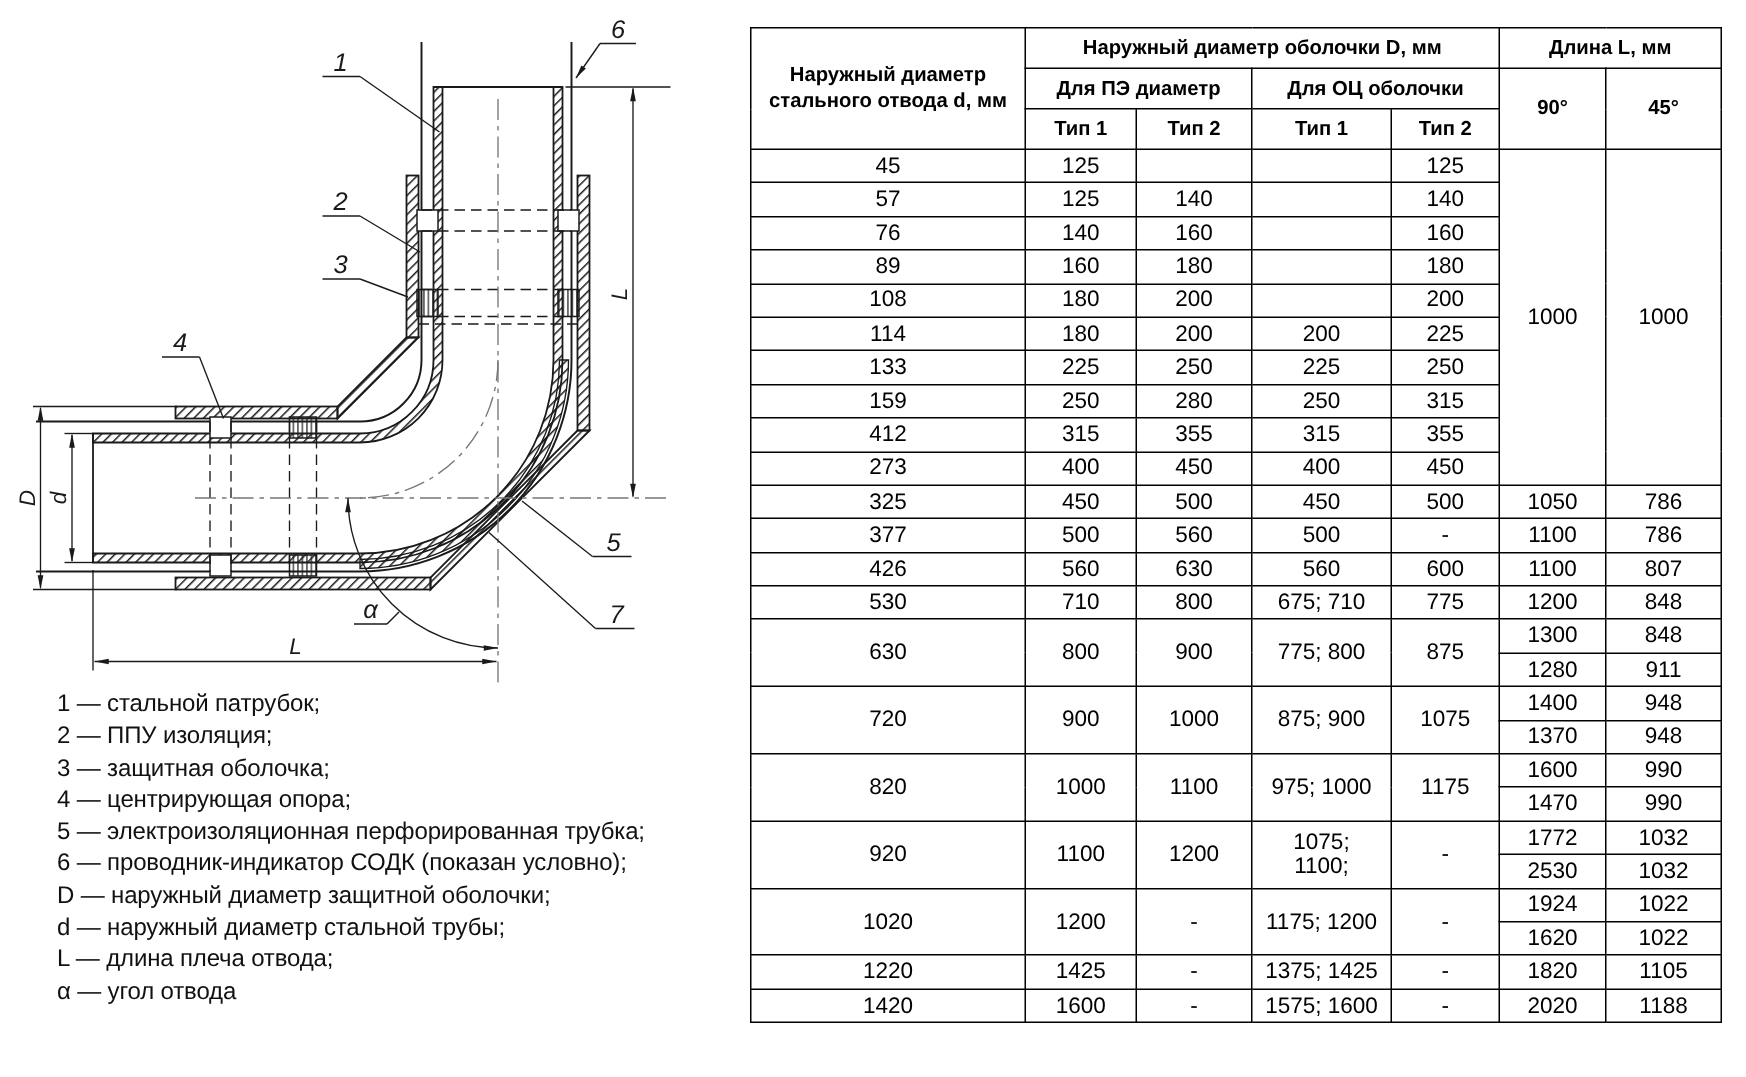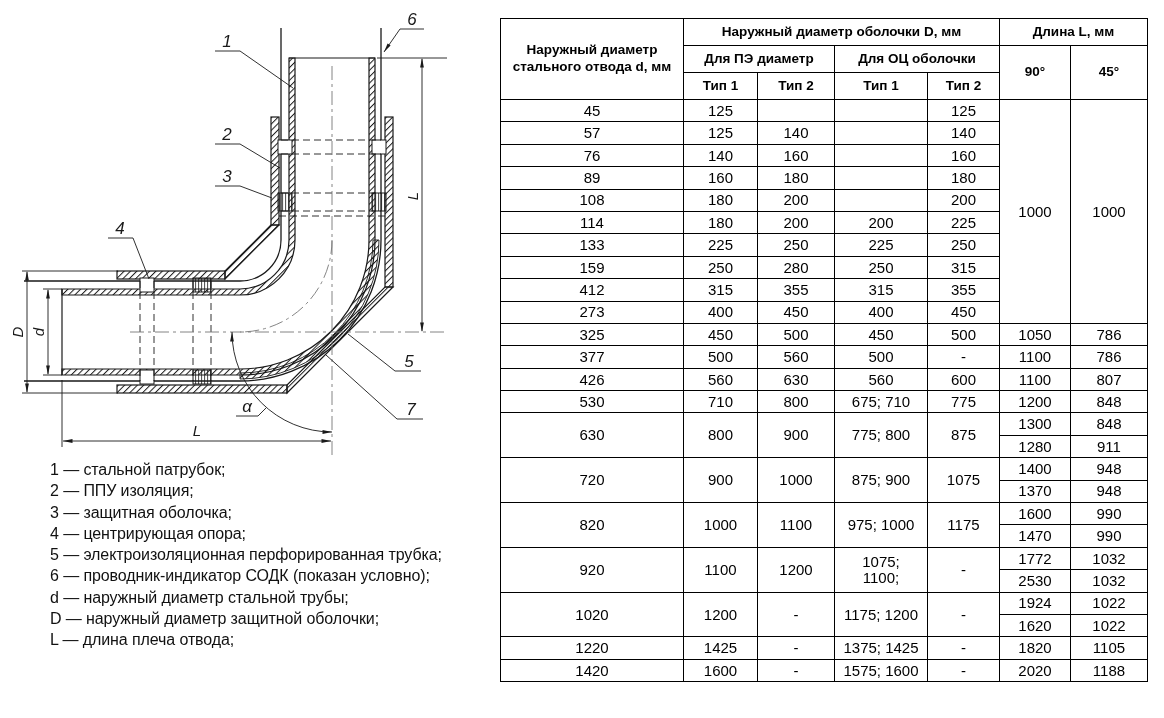--- a/index.html
+++ b/index.html
@@ -1,19 +1,19 @@
 <!DOCTYPE html>
 <html><head>
 <meta charset="utf-8">
 <style>
   html,body{margin:0;padding:0;background:#fff;}
   #stage{position:relative;width:1164px;height:718px;background:#fff;
          font-family:"Liberation Sans",sans-serif;overflow:hidden;}
   #drawing{position:absolute;left:0;top:0;}
-  #legend{position:absolute;left:50px;top:459px;font-size:16px;line-height:21.3px;
+  #legend{position:absolute;left:38px;top:459px;font-size:16px;line-height:21.3px;
           color:#111;white-space:nowrap;letter-spacing:-0.1px;}
   .legend-line{height:21.3px;}
   #dim-table{position:absolute;left:500px;top:18px;border-collapse:collapse;
              table-layout:fixed;background:#fff;color:#000;}
   #dim-table th,#dim-table td{border:1.6px solid #000;text-align:center;
              vertical-align:middle;padding:0 2px;white-space:pre-line;}
   #dim-table th{font-size:13.5px;line-height:1.25;height:26px;font-weight:700;}
   #dim-table td{font-size:15px;height:21.4px;line-height:1.05;font-weight:400;}
   svg text{fill:#1a1a1a;}
   .cn{font-size:17px;font-style:italic;}
@@ -149,23 +149,24 @@
     </g>
   </svg>
 
   <div id="legend">
       <div class="legend-line">1 — стальной патрубок;</div>
       <div class="legend-line">2 — ППУ изоляция;</div>
       <div class="legend-line">3 — защитная оболочка;</div>
       <div class="legend-line">4 — центрирующая опора;</div>
       <div class="legend-line">5 — электроизоляционная перфорированная трубка;</div>
       <div class="legend-line">6 — проводник-индикатор СОДК (показан условно);</div>
+      <div class="legend-line">D — наружный диаметр защитной оболочки;</div>
       <div class="legend-line">d — наружный диаметр стальной трубы;</div>
-      <div class="legend-line">D — наружный диаметр защитной оболочки;</div>
       <div class="legend-line">L — длина плеча отвода;</div>
+      <div class="legend-line">α — угол отвода</div>
     </div>
 
   <table id="dim-table">
     <colgroup>
       <col style="width:183px">
         <col style="width:74px">
         <col style="width:77px">
       <col style="width:93px">
         <col style="width:72px">
         <col style="width:71px">

